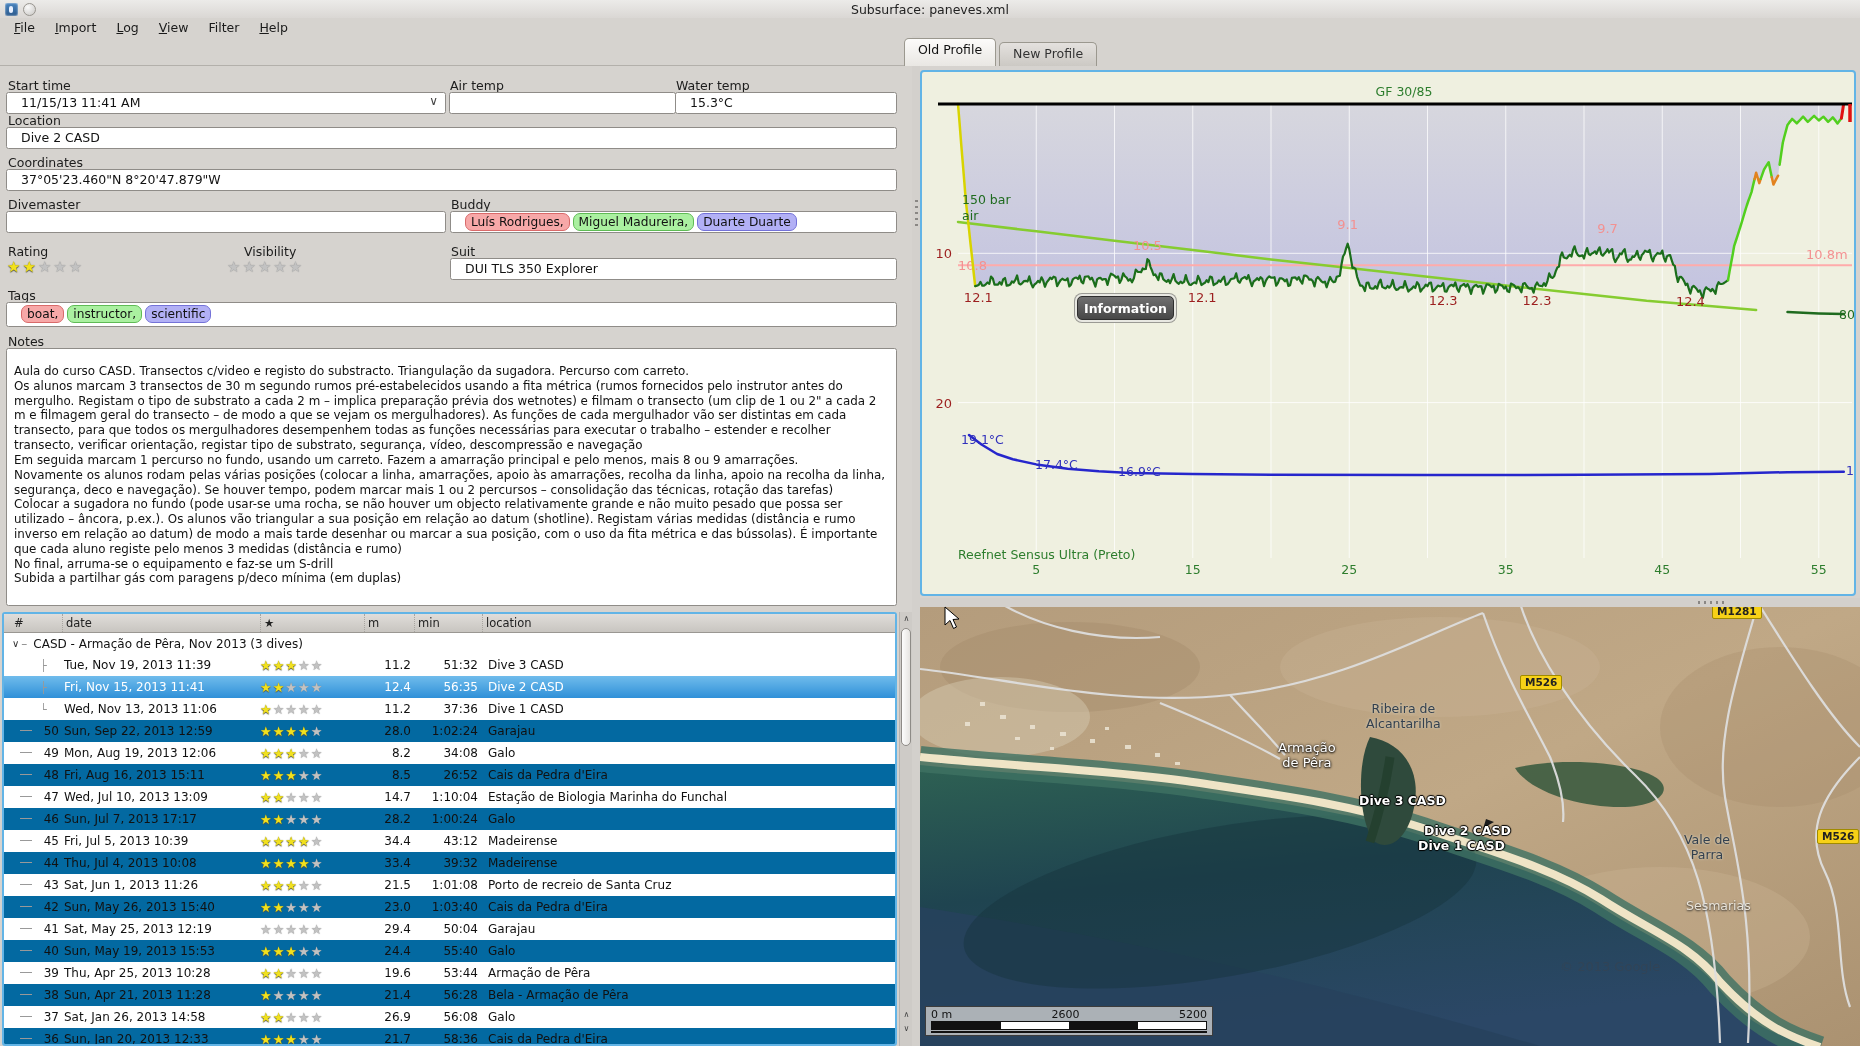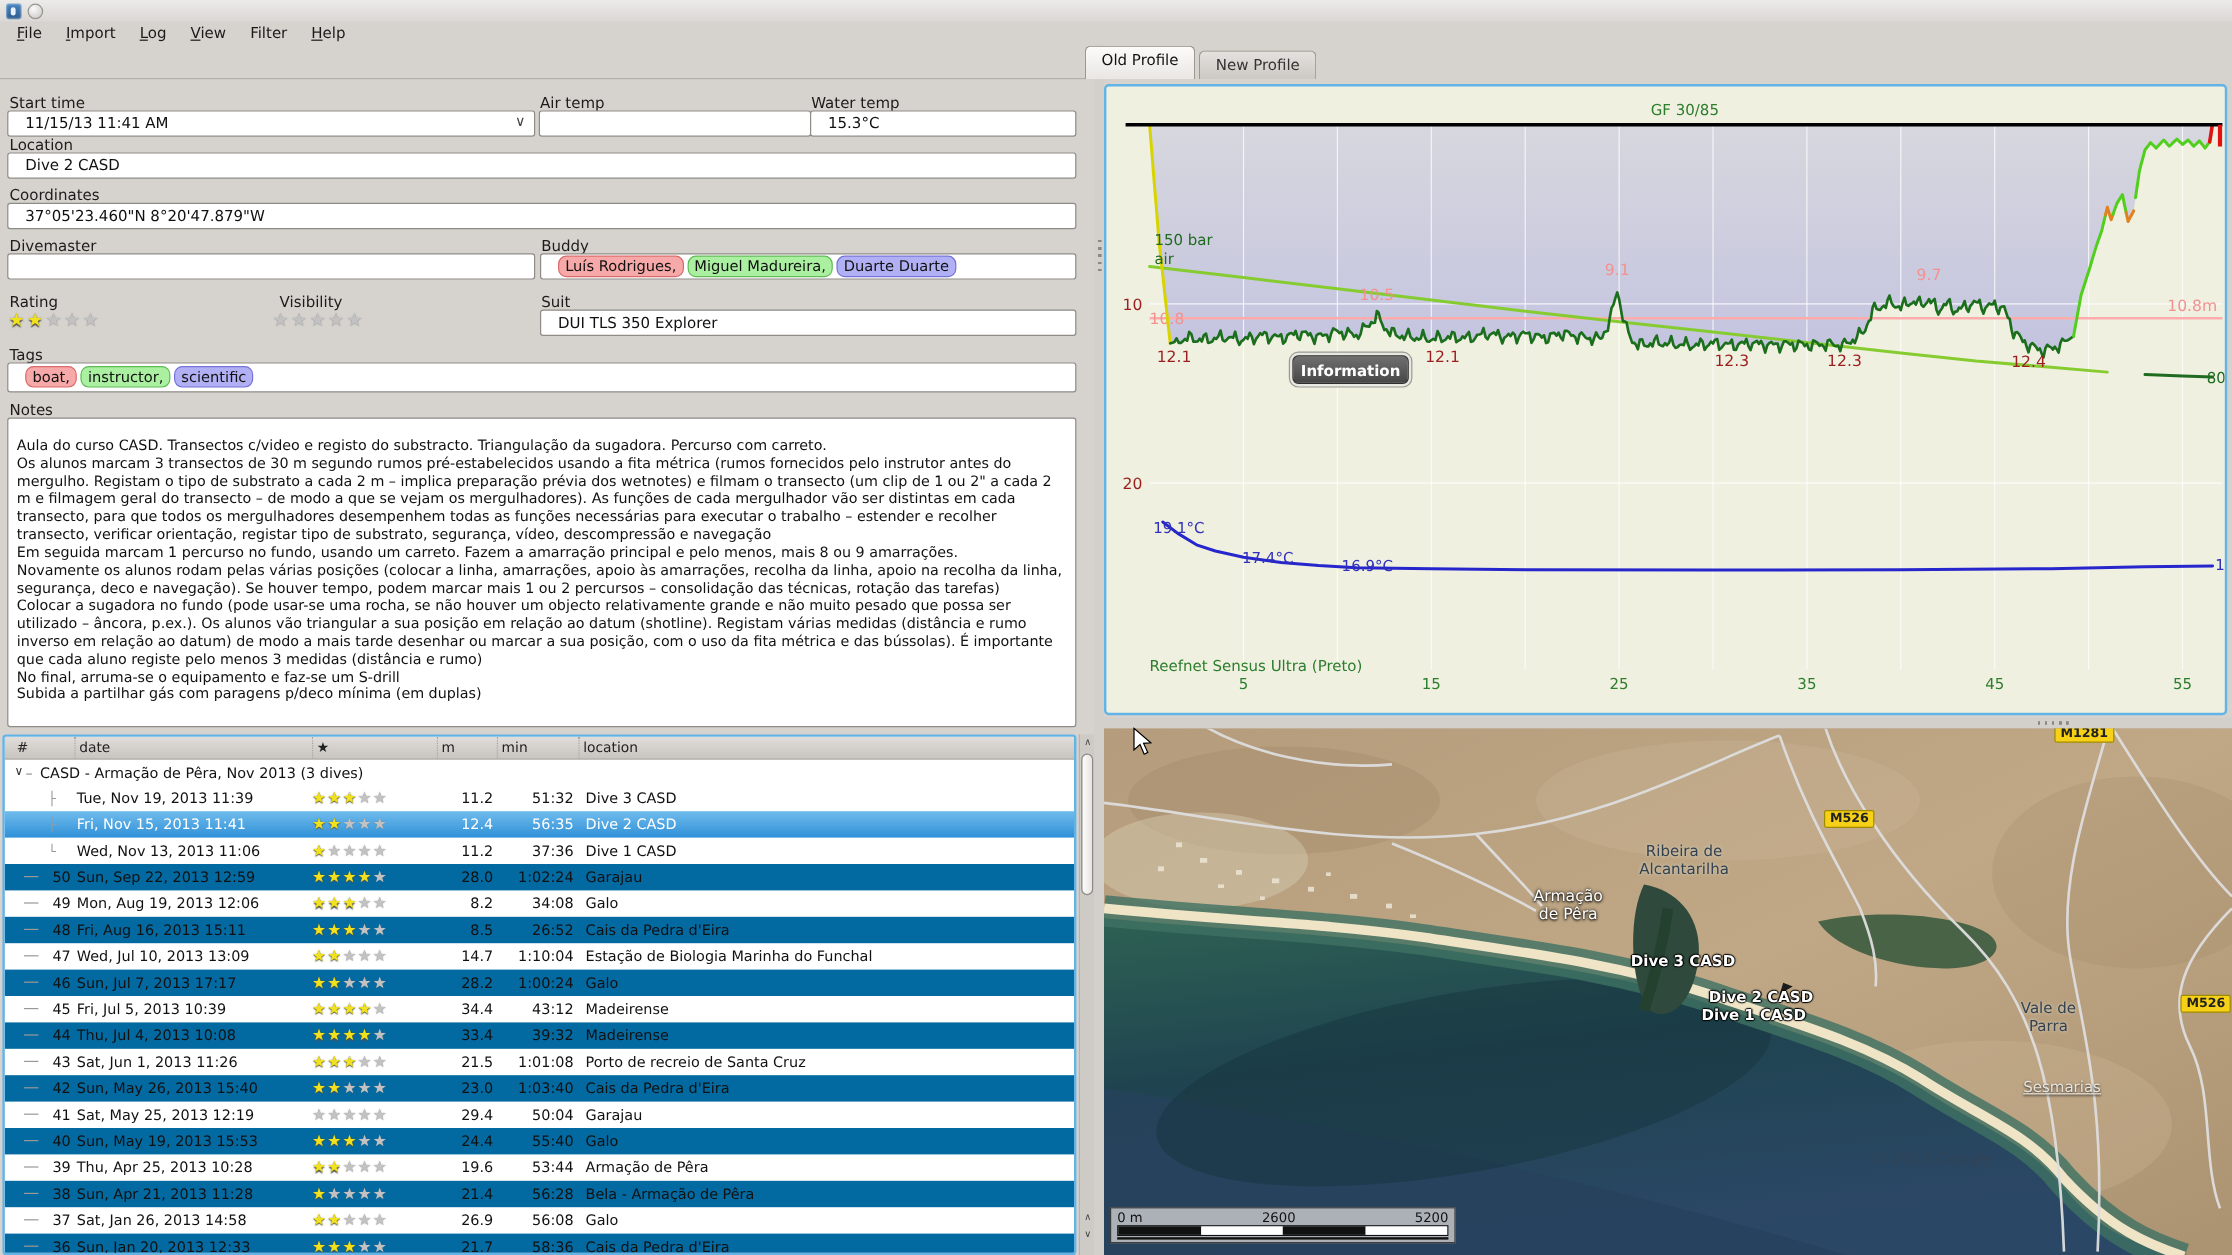--- a/index.html
+++ b/index.html
@@ -83,41 +83,42 @@
   text.blue{fill:#3030bb;font-size:12.5px;}
   .infobtn{position:absolute;left:1077px;top:296px;width:97px;height:24px;border-radius:5px;
            background:linear-gradient(#707070,#474747);border:1px solid #2e2e2e;
            box-shadow:0 0 0 2px #e8e8e2,0 0 0 3px #9a9a94;color:#fff;font-weight:bold;font-size:12.5px;
            text-align:center;line-height:23px;box-sizing:border-box;}
   
   .map{position:absolute;left:920px;top:607px;width:940px;height:439px;overflow:hidden;background:#b7a083;}
   .maplabel{position:absolute;white-space:pre;text-align:center;pointer-events:none;}
   .town{color:#fff;font-size:13px;text-shadow:0 1px 2px #000,0 0 3px #000;}
   .area{color:#33404e;font-size:12.5px;text-shadow:0 0 2px #cfc4ae,0 0 3px #cfc4ae;}
-  .area-light{color:#e9e4da;font-size:12.5px;text-shadow:0 1px 2px #222;text-decoration:underline;}
+  .area-light{color:#e9e4da;font-size:12.5px;text-shadow:0 1px 2px #222;}
   .divesite{color:#fff;font-size:12.5px;font-weight:bold;text-shadow:0 1px 1px #000,1px 0 1px #000,-1px 0 1px #000,0 -1px 1px #000;}
   .badge{position:absolute;background:#f7d117;border:1px solid #a08a00;color:#222;font-size:10.5px;font-weight:bold;
          padding:0 4px;border-radius:2px;line-height:13px;}
   .scalebar{position:absolute;left:5px;top:399px;width:288px;height:30px;background:rgba(205,205,205,.8);
             border:1px solid #3c3c3c;box-sizing:border-box;padding:1px 5px;}
   .scalebar .nums{display:flex;justify-content:space-between;font-size:11px;color:#111;line-height:13px;}
   .scalebar .bar{display:flex;height:7px;border:1px solid #111;}
   .scalebar .seg{flex:1;}
   .scalebar .underline{height:2px;background:#111;margin-top:1px;}
   .watermark{position:absolute;left:640px;top:352px;color:#39424e;opacity:.55;font-size:13px;}
   .cursor{position:absolute;left:944px;top:606px;z-index:50;}
 </style>
 </head>
 <body>
 
 <div id="app">
 
   <div class="titlebar">
     <span class="appicon"></span>
     <span class="circicon"></span>
+    <div class="titletext">Subsurface: paneves.xml</div>
   </div>
 
   <div class="menubar" id="menubar">
       <div class="menu-item"><u>F</u>ile</div>
       <div class="menu-item"><u>I</u>mport</div>
       <div class="menu-item"><u>L</u>og</div>
       <div class="menu-item"><u>V</u>iew</div>
       <div class="menu-item">Filter</div>
       <div class="menu-item"><u>H</u>elp</div>
     </div>
@@ -140,21 +141,21 @@
   <div class="lbl" style="left:8px;top:155px;">Coordinates</div>
   <div class="field" style="left:6px;top:169px;width:891px;"><span>37°05'23.460"N 8°20'47.879"W</span></div>
 
   <div class="lbl" style="left:8px;top:197px;">Divemaster</div>
   <div class="field" style="left:6px;top:211px;width:440px;"><span></span></div>
   <div class="lbl" style="left:451px;top:197px;">Buddy</div>
   <div class="field" style="left:450px;top:211px;width:447px;" id="buddy-field"><span class="pill red">Luís Rodrigues,</span><span class="pill green">Miguel Madureira,</span><span class="pill blue">Duarte Duarte</span></div>
 
   <div class="lbl" style="left:8px;top:244px;">Rating</div>
   <div class="stars" style="left:7px;top:258px;" id="rating-stars"><span class="star-f">★</span><span class="star-f">★</span><span class="star-e">★</span><span class="star-e">★</span><span class="star-e">★</span></div>
-  <div class="lbl" style="left:233px;top:244px;">Visibility</div>
+  <div class="lbl" style="left:244px;top:244px;">Visibility</div>
   <div class="stars" style="left:227px;top:258px;" id="visibility-stars"><span class="star-e">★</span><span class="star-e">★</span><span class="star-e">★</span><span class="star-e">★</span><span class="star-e">★</span></div>
   <div class="lbl" style="left:451px;top:244px;">Suit</div>
   <div class="field" style="left:450px;top:258px;width:447px;"><span>DUI TLS 350 Explorer</span></div>
 
   <div class="lbl" style="left:8px;top:288px;">Tags</div>
   <div class="field" style="left:6px;top:302px;width:891px;height:25px;padding-top:3px;" id="tags-field"><span class="pill red">boat,</span><span class="pill green">instructor,</span><span class="pill blue">scientific</span></div>
 
   <div class="lbl" style="left:8px;top:334px;">Notes</div>
   <div class="notesbox" style="left:6px;top:348px;width:891px;height:258px;">Aula do curso CASD. Transectos c/video e registo do substracto. Triangulação da sugadora. Percurso com carreto.
 Os alunos marcam 3 transectos de 30 m segundo rumos pré-estabelecidos usando a fita métrica (rumos fornecidos pelo instrutor antes do mergulho. Registam o tipo de substrato a cada 2 m – implica preparação prévia dos wetnotes) e filmam o transecto (um clip de 1 ou 2" a cada 2 m e filmagem geral do transecto – de modo a que se vejam os mergulhadores). As funções de cada mergulhador vão ser distintas em cada transecto, para que todos os mergulhadores desempenhem todas as funções necessárias para executar o trabalho – estender e recolher transecto, verificar orientação, registar tipo de substrato, segurança, vídeo, descompressão e navegação

